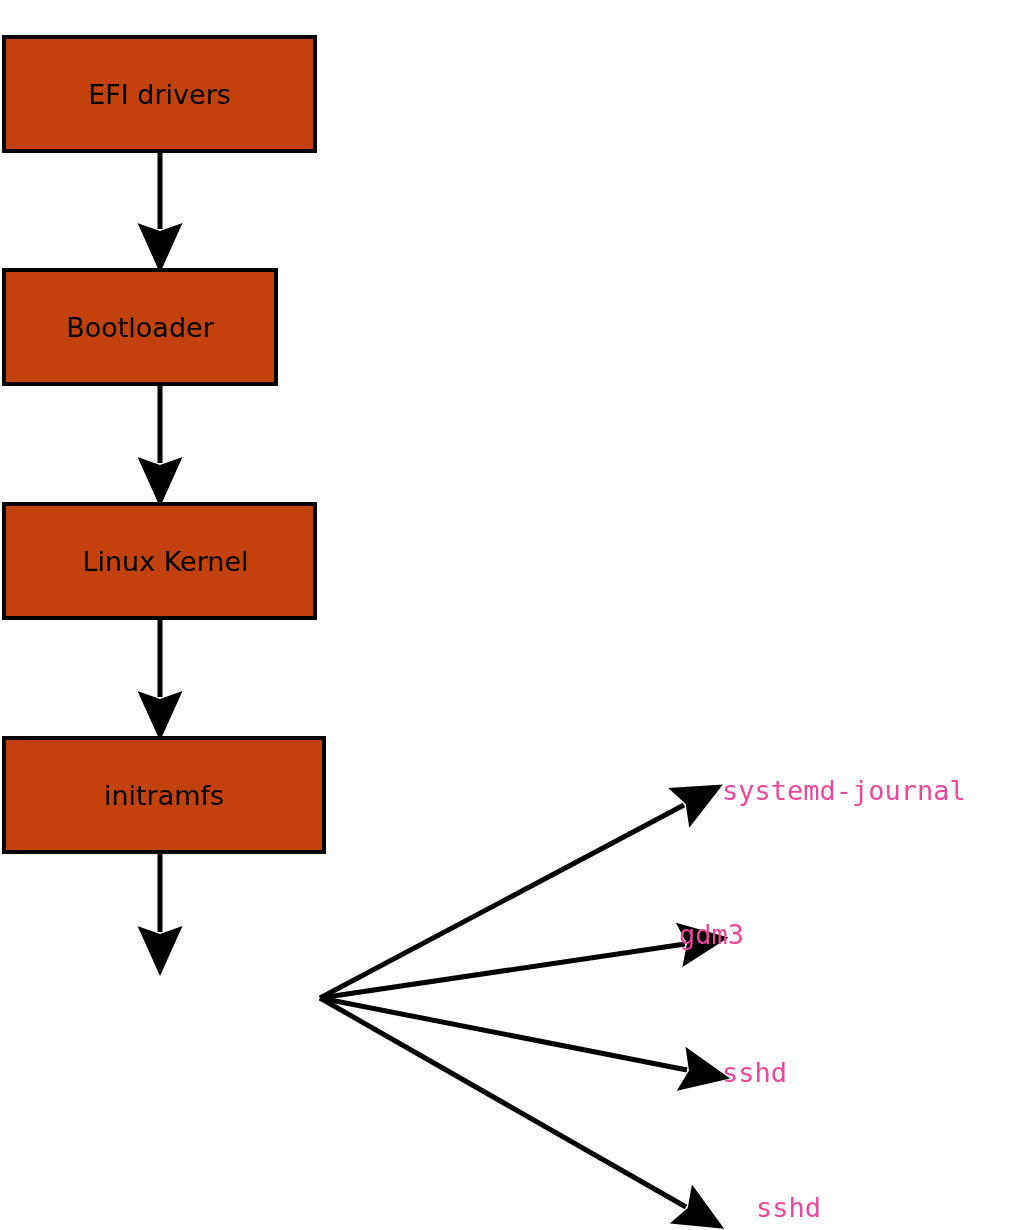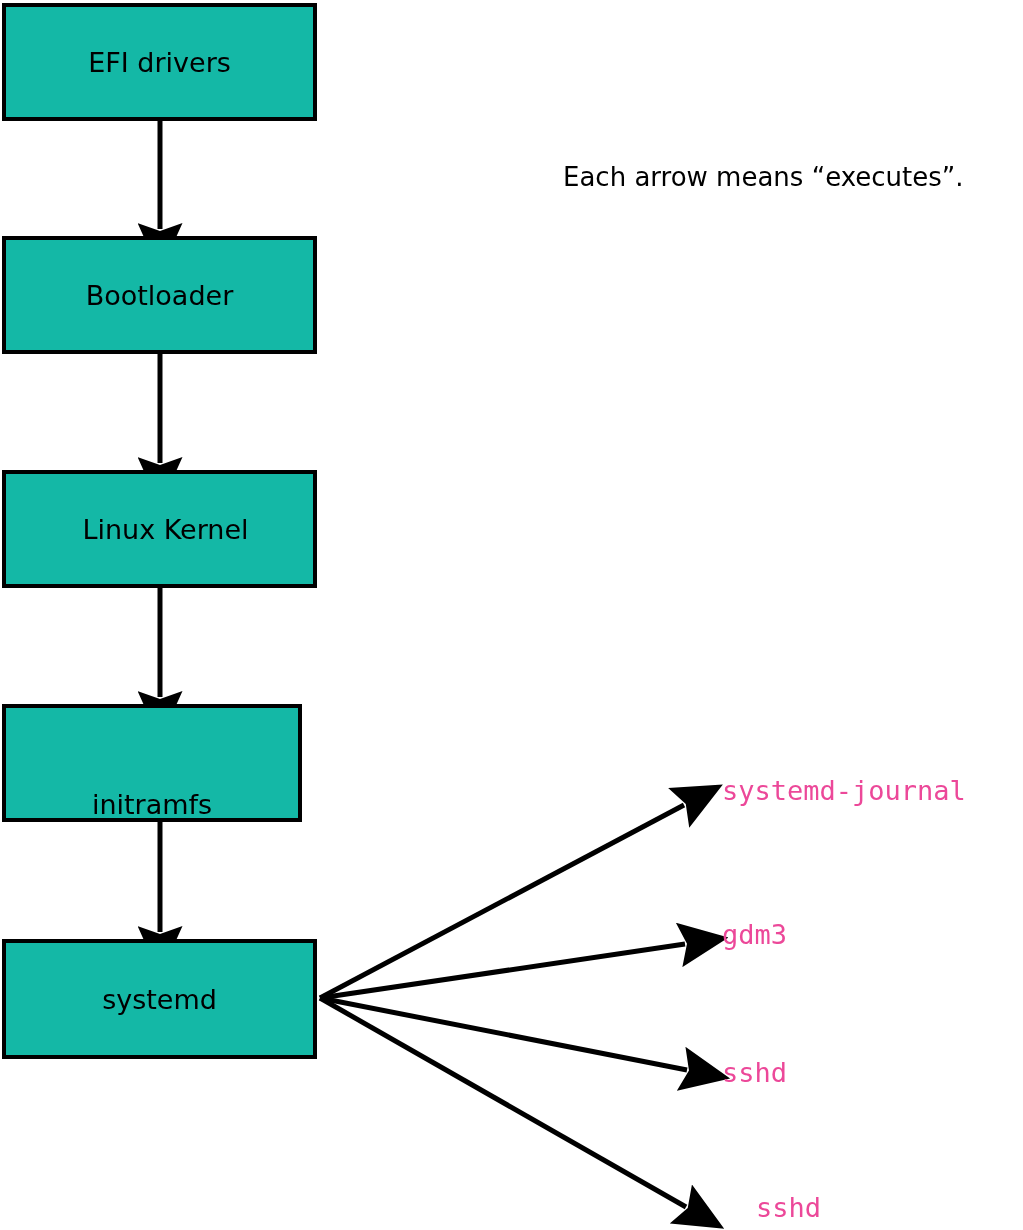--- a/index.html
+++ b/index.html
@@ -21,25 +21,26 @@
     position: absolute;
     left: 0;
     top: 0;
     width: 1023px;
     height: 1230px;
     display: block;
   }
   .node-box {
     position: absolute;
     box-sizing: border-box;
-    background: #14b8a6;
+    background: #c2410c;
     border: 4px solid #000000;
     display: flex;
     align-items: center;
     justify-content: center;
+    margin-top: 32px;
   }
   .node-label {
     font-family: "DejaVu Sans", "Liberation Sans", sans-serif;
     font-size: 27px;
     color: #000000;
     line-height: 1;
     white-space: nowrap;
   }
   .leaf-label {
     position: absolute;
@@ -85,39 +86,35 @@
       <line x1="320" y1="998" x2="685" y2="944" stroke="#000000" stroke-width="5" marker-end="url(#arrowhead-fan)"></line>
       <line x1="320" y1="998" x2="687" y2="1070" stroke="#000000" stroke-width="5" marker-end="url(#arrowhead-fan)"></line>
       <line x1="320" y1="998" x2="686" y2="1207" stroke="#000000" stroke-width="5" marker-end="url(#arrowhead-fan)"></line>
     </g>
   </svg>
 
   <div class="node-box" style="left:2px; top:3px; width:315px; height:118px;">
     <span class="node-label">EFI drivers</span>
   </div>
 
-  <div class="node-box" style="left:2px; top:236px; width:315px; height:118px;">
+  <div class="node-box" style="left:2px; top:236px; width:276px; height:118px;">
     <span class="node-label">Bootloader</span>
   </div>
 
   <div class="node-box" style="left:2px; top:470px; width:315px; height:118px;padding-left:12px;">
     <span class="node-label">Linux Kernel</span>
   </div>
 
-  <div class="node-box" style="left:2px; top:704px; width:300px; height:118px;align-items:flex-end;">
+  <div class="node-box" style="left:2px; top:704px; width:324px; height:118px;">
     <span class="node-label">initramfs</span>
   </div>
 
-  <div class="node-box" style="left:2px; top:939px; width:315px; height:120px;">
-    <span class="node-label">systemd</span>
-  </div>
 
   <div class="leaf-label" style="left:722px; top:777px;">systemd-journal</div>
 
-  <div class="leaf-label" style="left:722px; top:921px;">gdm3</div>
+  <div class="leaf-label" style="left:679px; top:921px;">gdm3</div>
 
   <div class="leaf-label" style="left:722px; top:1059px;">sshd</div>
 
   <div class="leaf-label" style="left:722px; top:1194px;margin-left:34px;">sshd</div>
 
-  <div class="legend-note" style="left:563px; top:164px;">Each arrow means “executes”.</div>
 
 </div>
 
 </body></html>

